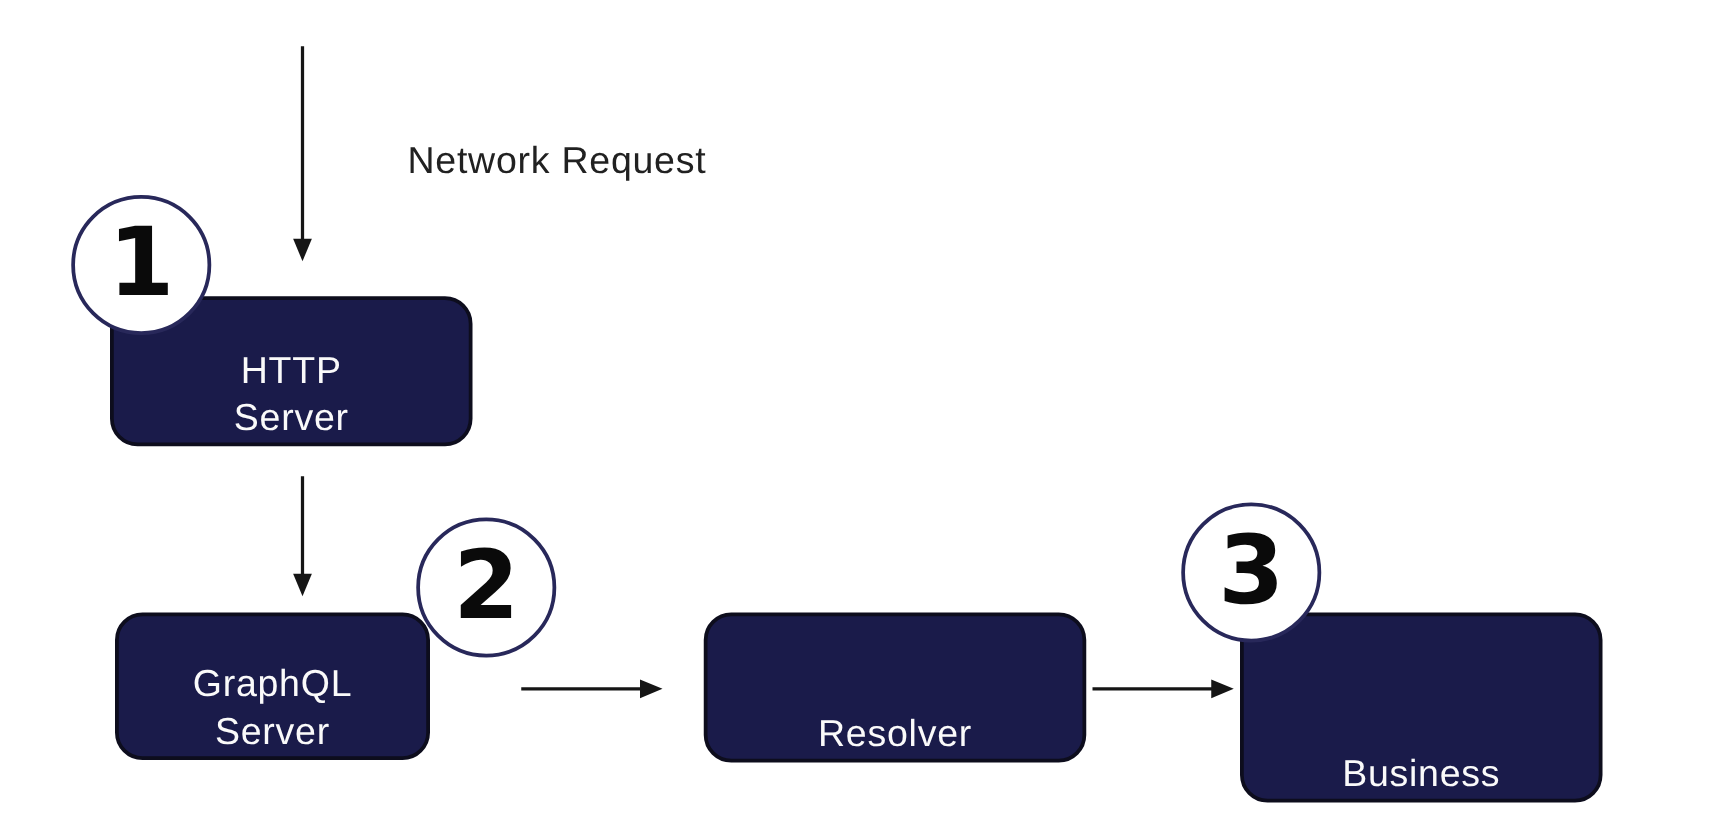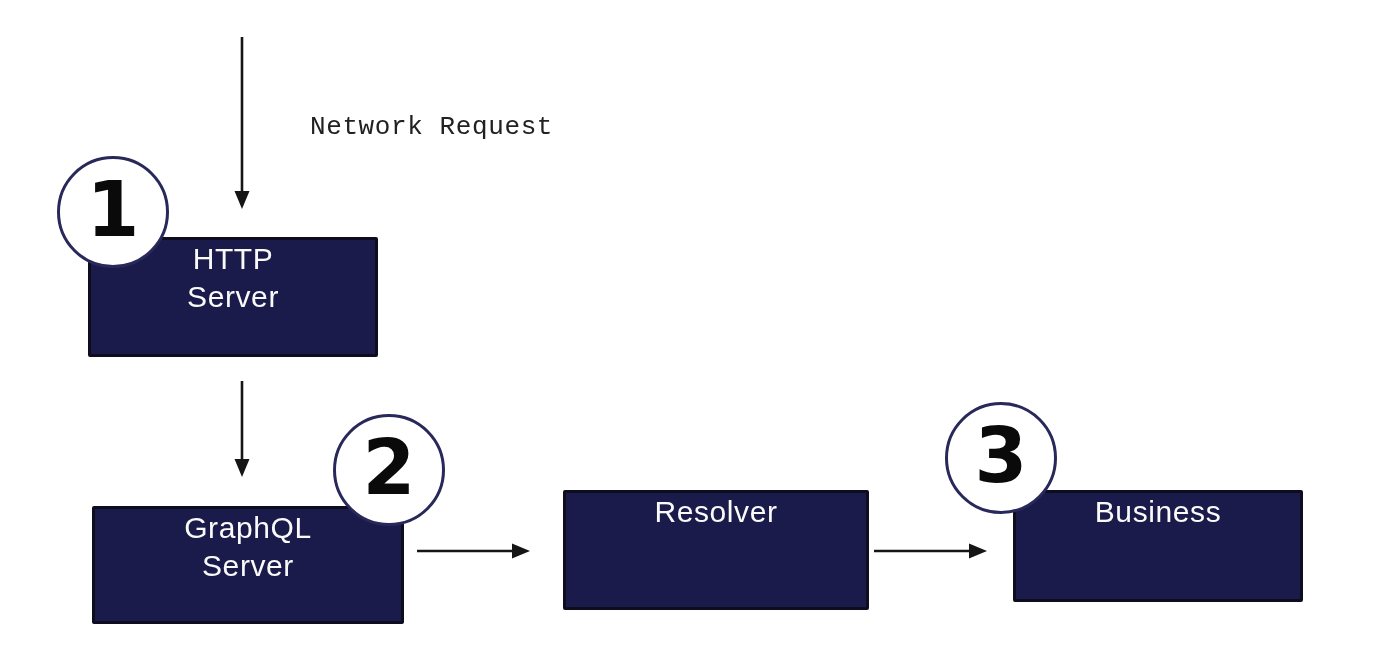--- a/index.html
+++ b/index.html
@@ -32,38 +32,38 @@
     width: 1384px; height: 672px;
     z-index: 1;
   }
   .arrows-layer line { stroke: var(--arrow); stroke-width: 2.6; }
   .arrows-layer polygon { fill: var(--arrow); }
   .node {
     position: absolute;
     z-index: 2;
     background: var(--node-fill);
     border: 3px solid var(--node-border);
-    border-radius: 2px;
+    border-radius: 22px;
     display: flex;
-    align-items: flex-start;
+    align-items: flex-end;
     justify-content: center;
     text-align: center;
   }
   .node-label {
     color: var(--node-text);
     font-size: 30px;
     font-weight: 400;
     line-height: 38px;
     letter-spacing: 0.6px;
   }
   .node-label .line { display: block; }
   .node-http     { left: 88px;  top: 237px; width: 290px; height: 120px; }
-  .node-graphql  { left: 92px;  top: 490px; width: 312px; height: 118px; margin-top: 16px; }
+  .node-graphql  { left: 92px;  top: 490px; width: 252px; height: 118px; }
   .node-resolver { left: 563px; top: 490px; width: 306px; height: 120px; }
-  .node-business { left: 1013px; top: 490px; width: 290px; height: 112px; }
+  .node-business { left: 992px; top: 490px; width: 290px; height: 152px; }
   .step-circle {
     position: absolute;
     z-index: 3;
     width: 112px; height: 112px;
     border-radius: 50%;
     background: var(--circle-fill);
     border: 3px solid var(--circle-border);
     display: flex;
     align-items: center;
     justify-content: center;
@@ -75,26 +75,25 @@
     font-size: 76px;
     line-height: 1;
     transform: translateY(-2px);
   }
   .step-1 { left: 57px;  top: 156px; }
   .step-2 { left: 333px; top: 414px; }
   .step-3 { left: 945px; top: 402px; }
   .annotation {
     position: absolute;
     z-index: 2;
-    left: 310px; top: 112px;
+    left: 326px; top: 112px;
     color: var(--annotation-text);
-    font-size: 26px;
+    font-size: 30px;
     letter-spacing: 0.6px;
     white-space: nowrap;
-    font-family: Liberation Mono, monospace;
   }
 </style>
 </head>
 <body>
 
 <div class="stage">
 
   <svg class="arrows-layer" viewBox="0 0 1384 672" xmlns="http://www.w3.org/2000/svg">
     <g>
       <line x1="242" y1="37" x2="242" y2="193"></line>

